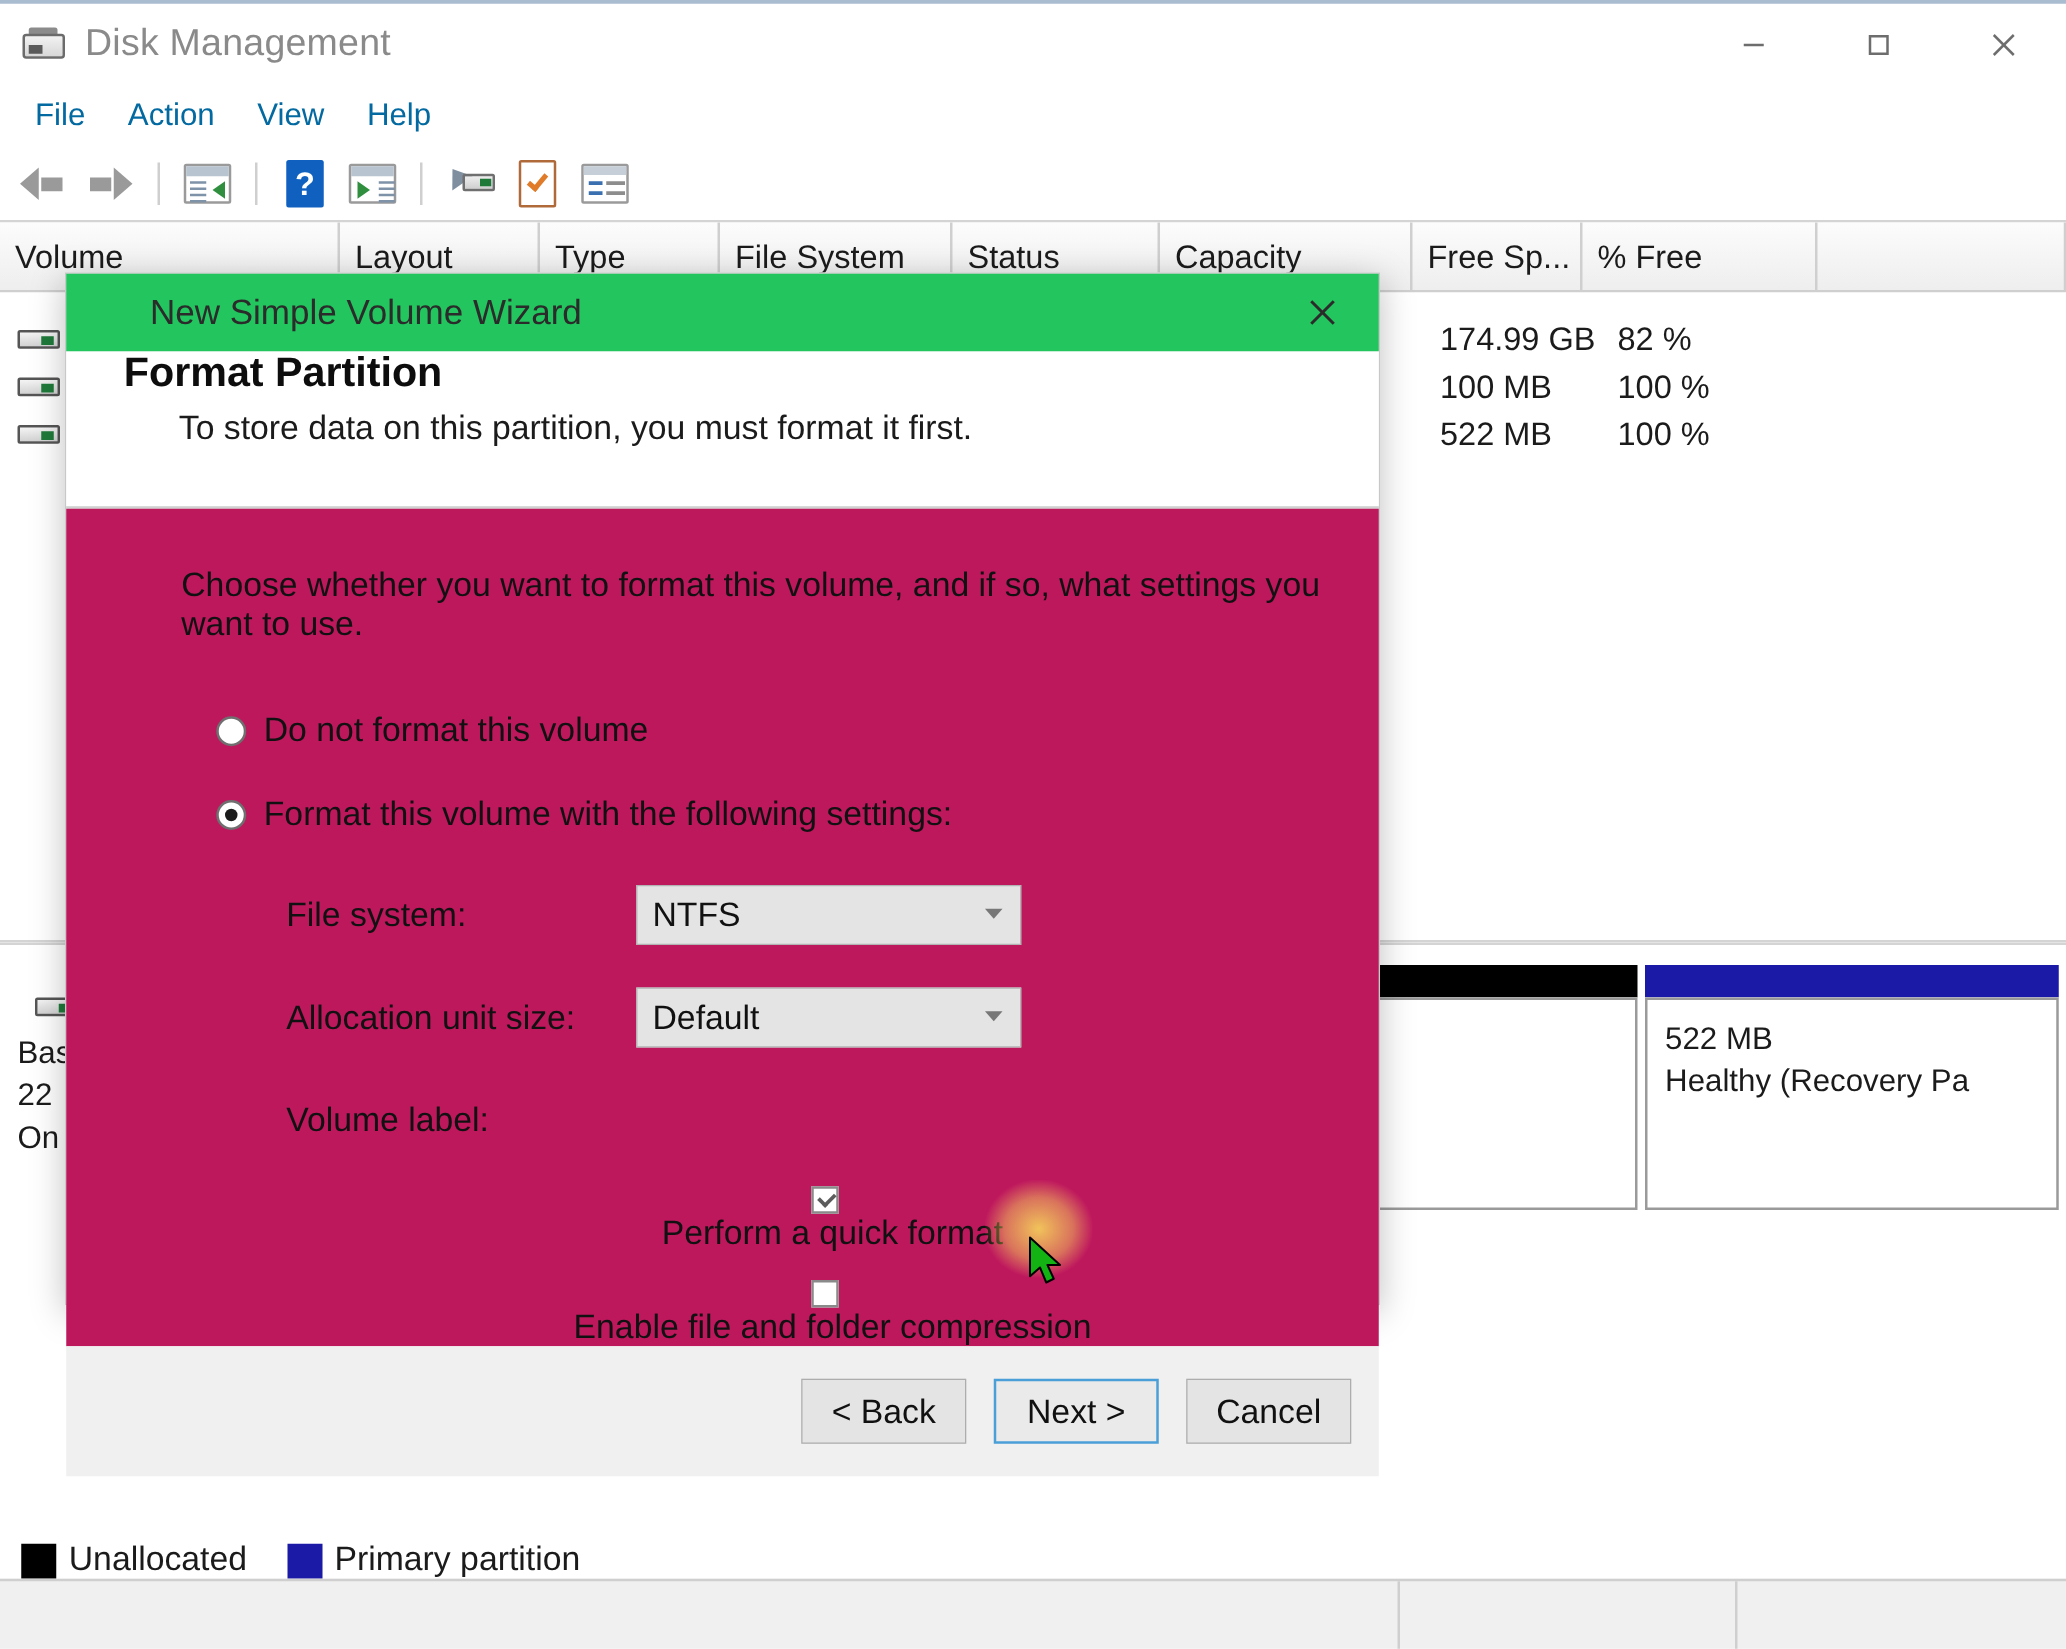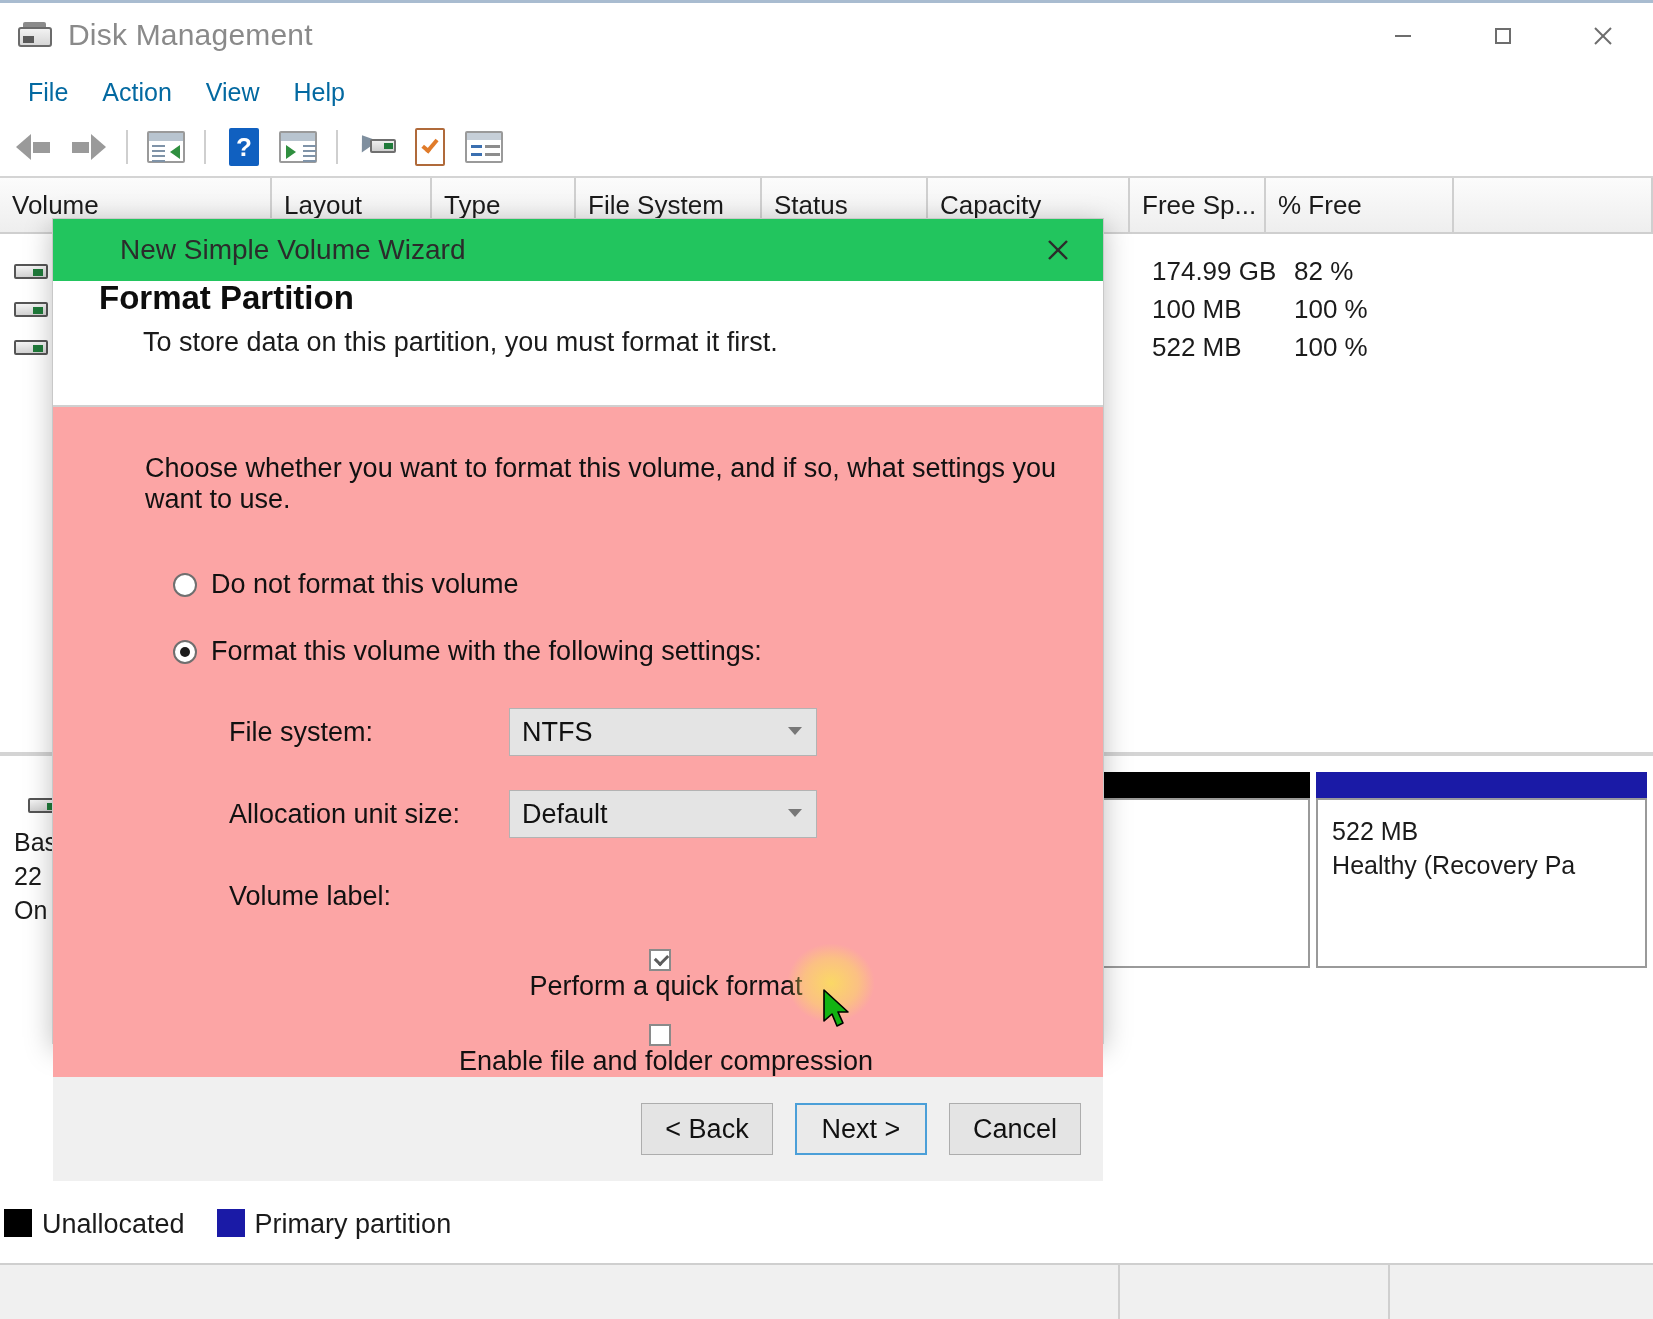--- a/index.html
+++ b/index.html
@@ -159,21 +159,21 @@
   .part .cap-bar { height:26px; }
   .part .box { border:2px solid #9a9a9a; background:#fff; height:170px; padding:14px 14px 0 14px;
       font-size:25px; color:#1b1b1b; line-height:34px; white-space:nowrap; overflow:hidden; }
   .hatch {
     background-image:repeating-linear-gradient(-45deg,#ffffff 0 6px,#e2e2e2 6px 12px);
   }
 
   
   #legend {
     position:absolute; left:0; right:0; bottom:56px; height:54px;
-    display:flex; align-items:flex-start; padding-left:4px; gap:10px;
+    display:flex; align-items:flex-end; padding-left:17px; gap:10px;
     background:#ffffff;
   }
   .legend-swatch { width:28px; height:28px; display:inline-block; }
   .legend-label { font-size:27px; color:#1b1b1b; margin-right:22px; }
   #statusbar { position:absolute; left:0; right:0; bottom:0; height:56px;
     background:#f0f0f0; border-top:2px solid #cfcfcf; display:flex; }
   #statusbar .sb-cell { border-right:2px solid #cfcfcf; }
 
   
   #wizard {
@@ -185,21 +185,21 @@
   }
   #wiz-titlebar { height:62px; flex:0 0 62px; background:#22c55e; display:flex; align-items:center; position:relative;padding-left:43px; }
   #wiz-title { font-size:28px; color:#2b2b2b; margin-left:24px; }
   #wiz-close { position:absolute; right:8px; top:0; width:74px; height:62px;
     display:flex; align-items:center; justify-content:center; color:#2b2b2b; }
   #wiz-head { flex:0 0 124px; background:#ffffff; padding:0 0 0 46px; }
   #wiz-head h2 { margin:0; font-size:33px; font-weight:bold; color:#0d0d0d; line-height:34px; }
   #wiz-head p { margin:12px 0 0 44px; font-size:27px; color:#1b1b1b; }
   #wiz-head-sep { height:2px; background:#d0d0d0; flex:0 0 2px; }
 
-  #wiz-body { flex:1 1 auto; background:#fca5a5; padding:46px 0 0 0; position:relative; }
+  #wiz-body { flex:1 1 auto; background:#be185d; padding:46px 0 0 0; position:relative; }
   #wiz-intro { font-size:27px; color:#111; margin:0 0 0 92px; }
 
   .optrow { display:flex; align-items:center; margin-left:120px; }
   #opt-noformat { margin-top:54px; }
   #opt-format { margin-top:36px; }
   .radio { width:24px; height:24px; border:2px solid #6f6f6f; border-radius:50%;
       background:#fff; margin-right:14px; position:relative; flex:0 0 auto; }
   .radio.checked::after { content:""; position:absolute; left:5px; top:5px; width:10px; height:10px;
       background:#1b1b1b; border-radius:50%; }
   .optlabel { font-size:27px; color:#111; }

